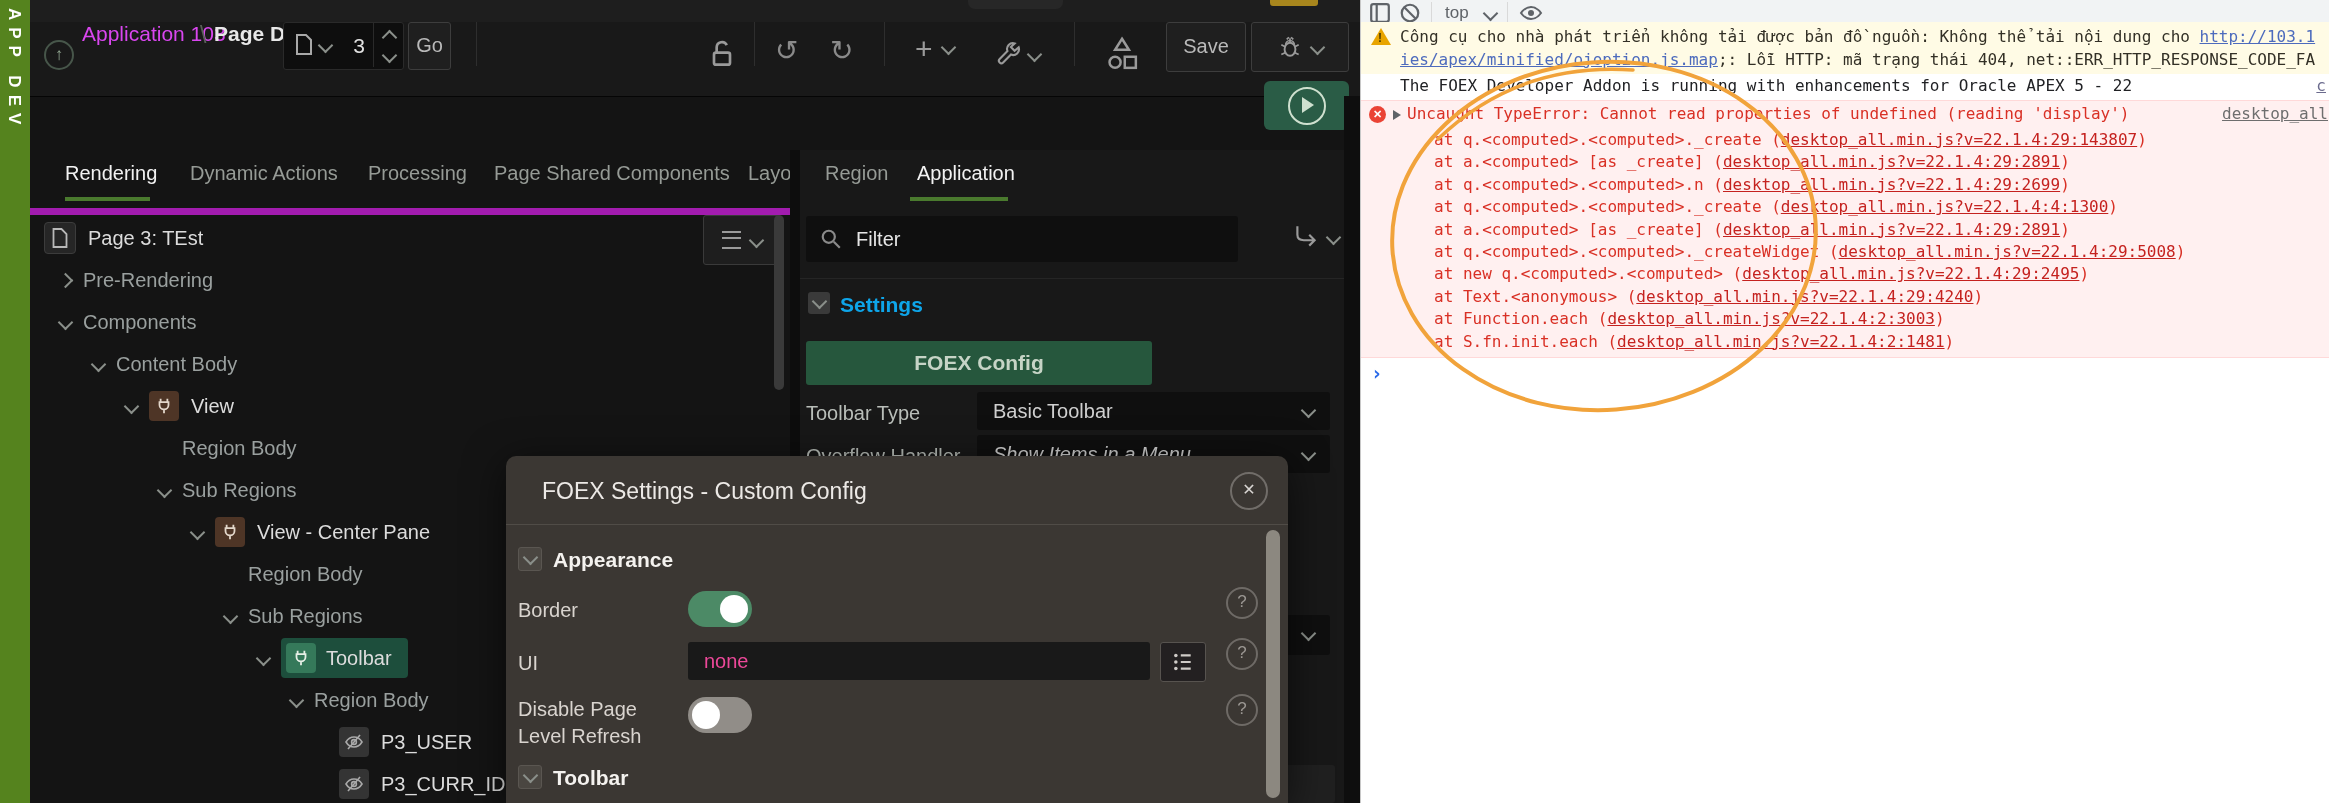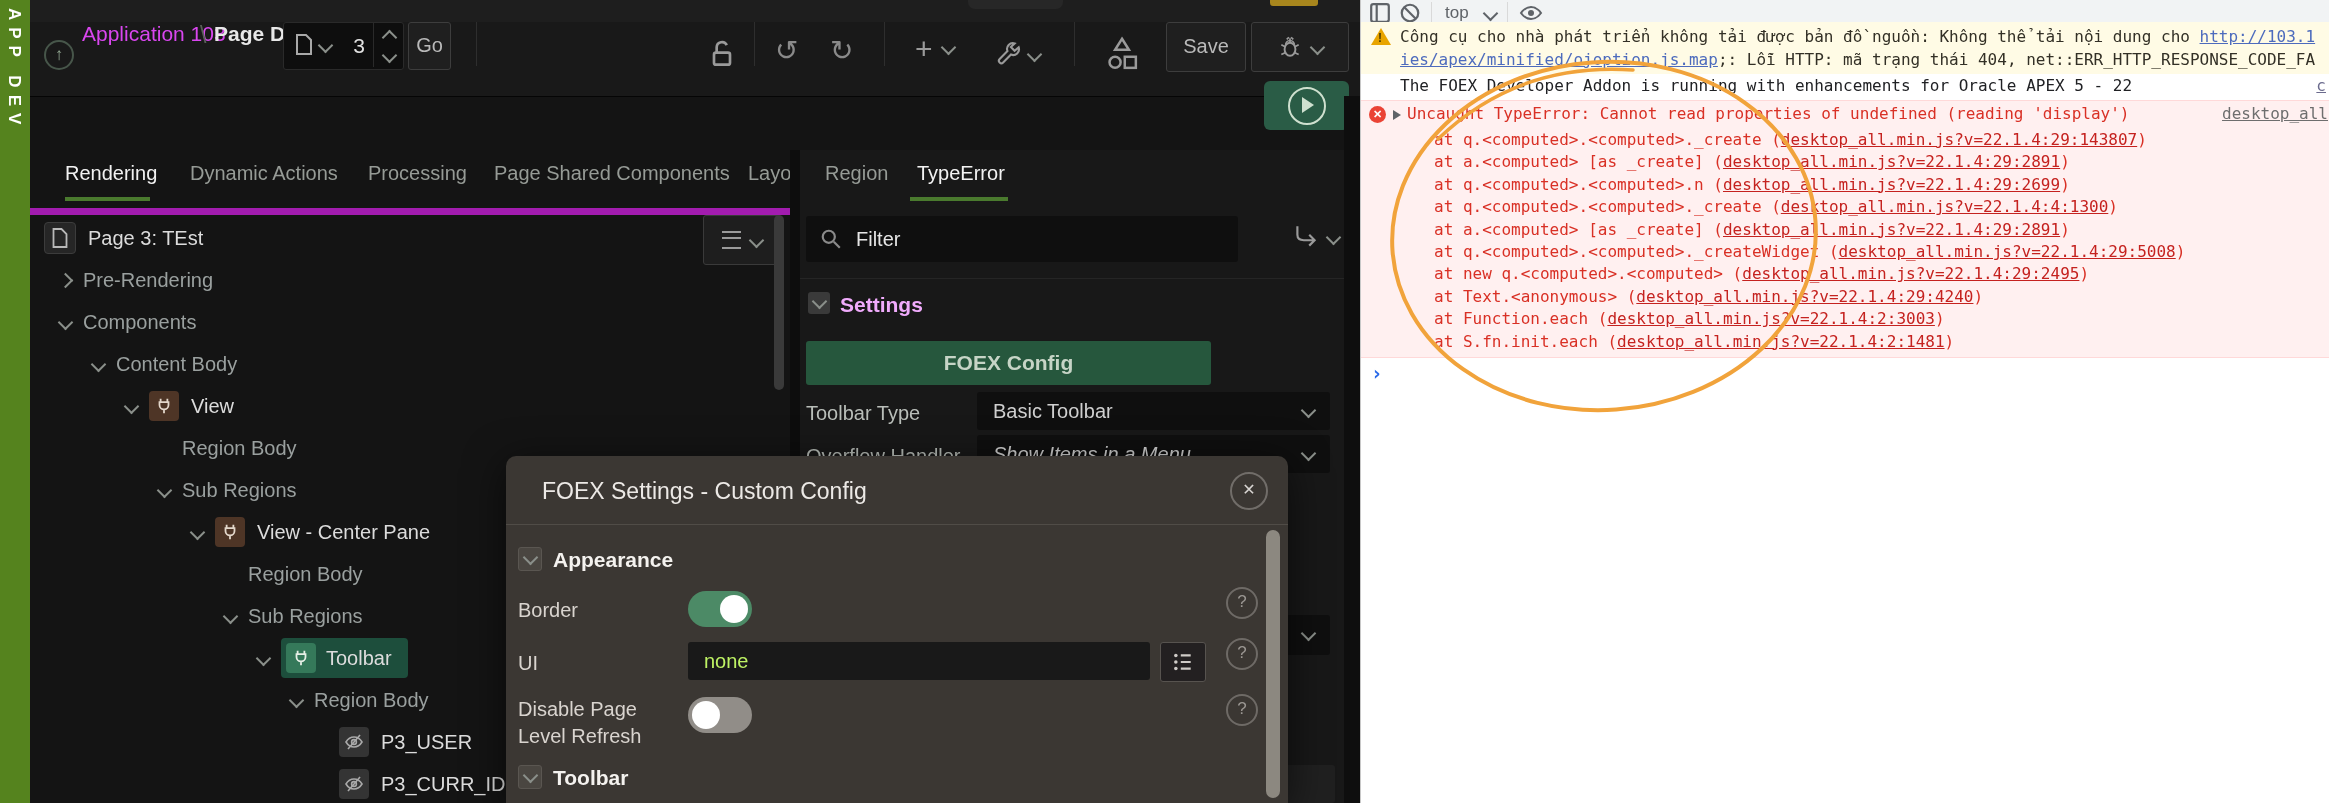--- a/index.html
+++ b/index.html
@@ -61,41 +61,41 @@
   .vscroll{left:744px;top:215px;width:10px;height:175px;background:#3a3a3a;border-radius:5px;}
   .splitter{left:760px;top:150px;width:10px;height:653px;background:#0d0d0d;}
   
   .rpanel{left:770px;top:208px;width:544px;height:595px;background:#181818;}
   .gutter{left:1314px;top:96px;width:16px;height:707px;background:#0e0e0e;}
   .filterbox{left:776px;top:216px;width:432px;height:46px;background:#0f0f0f;border-radius:3px;display:flex;align-items:center;gap:14px;padding-left:14px;box-sizing:border-box;}
   .filterbox .ph{color:#e5e5e5;font-size:20px;}
   .gotoarrow{left:1262px;top:224px;display:flex;align-items:center;gap:8px;color:#9a9a9a;}
   .rdivider{left:770px;top:278px;width:544px;height:1px;background:#252525;}
   .chevbox{width:22px;height:22px;border-radius:3px;background:#3a3a3a;display:flex;align-items:center;justify-content:center;}
-  .sect-l{position:absolute;font-size:21px;font-weight:700;color:#f0abfc;}
-  .foexbtn{left:776px;top:341px;width:405px;height:44px;background:#26573d;border-radius:3px;color:#c6d4c6;font-weight:700;font-size:21px;text-align:center;line-height:44px;}
+  .sect-l{position:absolute;font-size:21px;font-weight:700;color:#0ea5e9;}
+  .foexbtn{left:776px;top:341px;width:346px;height:44px;background:#26573d;border-radius:3px;color:#c6d4c6;font-weight:700;font-size:21px;text-align:center;line-height:44px;}
   .fldlabel{position:absolute;left:776px;font-size:20px;color:#b9beb9;white-space:nowrap;}
   .select{position:absolute;left:947px;width:353px;height:38px;background:#0f0f0f;border-radius:3px;}
   .select .val{position:absolute;left:16px;top:8px;font-size:20px;color:#cfcfcf;white-space:nowrap;}
   .select .chev{position:absolute;right:16px;top:13px;}
   .bottombox{left:776px;top:765px;width:529px;height:38px;background:#202020;border-radius:3px;}
   
   .modal{left:506px;top:456px;width:782px;height:347px;background:#3b3733;border-radius:10px 10px 0 0;box-shadow:0 8px 40px rgba(0,0,0,.6);z-index:20;}
   .modal .title{position:absolute;left:36px;top:22px;font-size:23px;color:#ece9e6;}
   .mclose{position:absolute;left:724px;top:16px;width:34px;height:34px;border:2px solid #716d69;border-radius:50%;color:#d8d5d2;font-size:16px;text-align:center;line-height:32px;}
   .mdivider{position:absolute;left:0;top:68px;width:782px;height:1px;background:#504c47;}
   .modal .chevbox{background:#4a4641;border:1px solid #5a5651;}
   .mlabel{position:absolute;left:12px;font-size:20px;color:#d9d4cf;}
   .toggle{position:absolute;left:182px;width:64px;height:36px;border-radius:18px;}
   .toggle .knob{position:absolute;top:4px;width:28px;height:28px;border-radius:50%;background:#fff;}
   .toggle.on{background:#4c8a66;}
   .toggle.on .knob{right:4px;}
   .toggle.off{background:#918d88;}
   .toggle.off .knob{left:4px;}
-  .minput{position:absolute;left:182px;width:462px;height:38px;background:#191919;border-radius:3px;color:#bef264;font-size:20px;line-height:38px;padding-left:16px;box-sizing:border-box;}
+  .minput{position:absolute;left:182px;width:462px;height:38px;background:#191919;border-radius:3px;color:#ec4899;font-size:20px;line-height:38px;padding-left:16px;box-sizing:border-box;}
   .listbtn{position:absolute;left:654px;width:44px;height:38px;background:#232021;border:1px solid #57534f;border-radius:3px;display:flex;align-items:center;justify-content:center;color:#cfcbc7;}
   .help{position:absolute;left:720px;width:28px;height:28px;border:2px solid #6e6a66;border-radius:50%;color:#9b9793;font-size:17px;text-align:center;line-height:26px;}
   .mscroll{position:absolute;right:8px;top:74px;width:14px;height:268px;background:#8c8880;border-radius:7px;}
   
   .devtools{left:1360px;top:0;width:969px;height:803px;background:#fff;border-left:1px solid #c8c8c8;font-family:"DejaVu Sans Mono",monospace;}
   .dtbar{position:absolute;left:0;top:0;width:969px;height:22px;background:#f1f3f4;border-bottom:1px solid #d0d0d0;overflow:hidden;}
   .dtbar .it{position:absolute;top:0;color:#5f6368;font-family:"Liberation Sans",sans-serif;font-size:17px;}
   .dtsep{position:absolute;top:2px;width:1px;height:24px;background:#d9d9d9;}
   .warnblock{position:absolute;left:0;top:22px;width:969px;height:52px;background:#fffbe5;border-bottom:1px solid #f0e9c8;}
   .warnblock .ln{position:absolute;left:39px;font-size:16px;color:#333026;white-space:nowrap;width:925px;overflow:hidden;}
@@ -193,21 +193,21 @@
       <div class="tab active" style="left: 35px;">Rendering</div>
       <div class="tab" style="left: 160px;">Dynamic Actions</div>
       <div class="tab" style="left: 338px;">Processing</div>
       <div class="tab" style="left: 464px;">Page Shared Components</div>
       <div class="tab" style="left: 718px;">Layout</div>
       <div class="underline" style="left: 35px; width: 85px;"></div>
     </div>
 
   <div class="abs tabbar-r">
       <div class="tab" style="left: 25px;">Region</div>
-      <div class="tab active" style="left: 117px;">TypeError</div>
+      <div class="tab active" style="left: 117px;">Application</div>
       <div class="underline" style="left: 110px; width: 98px;"></div>
     </div>
 
   <div class="abs tree">
       <div class="trow" style="top: 9px; padding-left: 14px;">
         <span style="display: flex; align-items: center; gap: 12px;">
           <span class="ibox page">
             <svg class="icon" width="16" height="20" viewBox="0 0 16 20">
               <path d="M1.5 1h8l5 5v13h-13z" fill="none" stroke="currentColor" stroke-width="1.8"></path>
             </svg>

